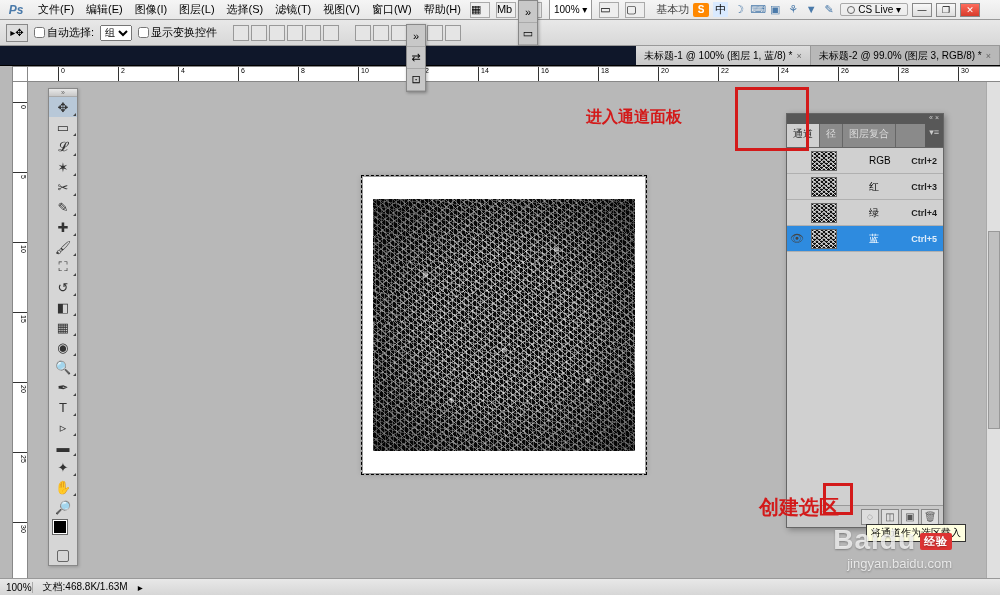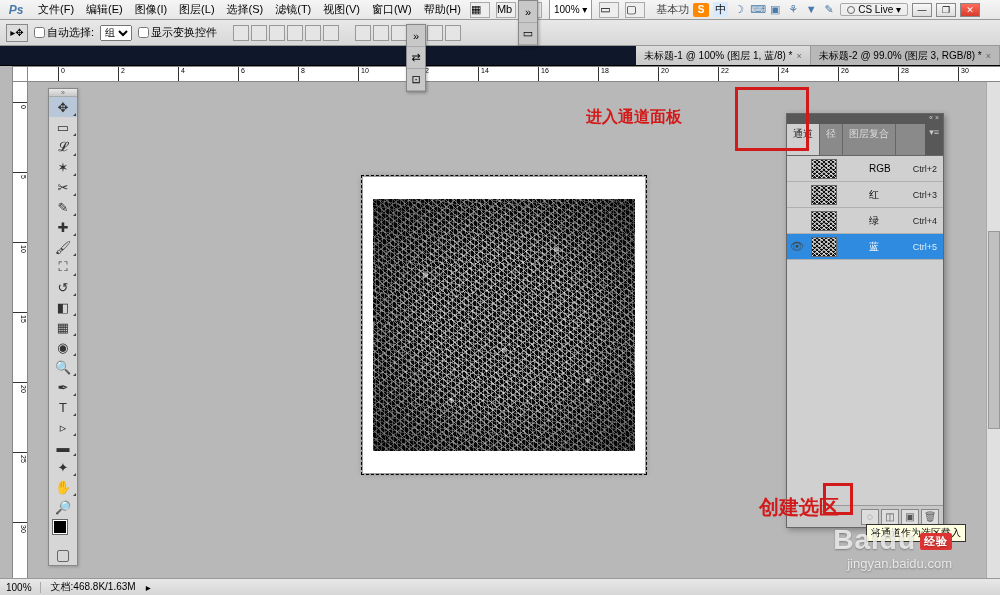--- a/index.html
+++ b/index.html
@@ -74,42 +74,42 @@
     radial-gradient(ellipse at 50% 50%, transparent 40%, rgba(0,0,0,0.5) 100%);
 }
 
 .float-dock { position: absolute; top: 24px; left: 406px; width: 20px; background: #c8c8c8; border: 1px solid #888; box-shadow: 1px 1px 3px rgba(0,0,0,0.3); }
 .float-dock .ditem { height: 22px; display:flex; align-items:center; justify-content:center; font-size:11px; border-bottom: 1px solid #aaa; }
 .float-dock2 { position: absolute; top: 0px; left: 518px; width: 20px; background: #c8c8c8; border: 1px solid #888; box-shadow: 1px 1px 3px rgba(0,0,0,0.3); }
 .float-dock2 .ditem { height: 22px; display:flex; align-items:center; justify-content:center; font-size:11px; border-bottom: 1px solid #aaa; }
 
 .channels-panel { position: absolute; top: 113px; right: 56px; width: 158px; height: 415px; background: #d0d0d0; border: 1px solid #666; box-shadow: 2px 2px 6px rgba(0,0,0,0.3); }
 .channels-panel .collapse { height: 10px; background: #585858; text-align: right; font-size: 7px; color: #ccc; padding-right: 4px; }
-.channels-panel .tabs { height: 32px; background: #8a8a8a; display: flex; font-size: 10px; border-bottom: 1px solid #666; }
+.channels-panel .tabs { height: 24px; background: #8a8a8a; display: flex; font-size: 10px; border-bottom: 1px solid #666; }
 .channels-panel .tabs .ptab { padding: 3px 6px; color: #ddd; border-right: 1px solid #666; }
 .channels-panel .tabs .ptab.active { background: #d0d0d0; color: #222; }
 .channels-panel .tabs .menu { margin-left: auto; padding: 3px 4px; color: #ccc; background:#585858; font-size:9px; }
 .channels-panel .ch-row { height: 26px; display: flex; align-items: center; border-bottom: 1px solid #b0b0b0; font-size: 10px; }
 .channels-panel .ch-row.selected { background: #2e8bdf; color: #fff; }
 .channels-panel .ch-row .eye { width: 20px; text-align: center; color: #444; font-size: 11px; }
 .channels-panel .ch-row .thumb { width: 26px; height: 20px; margin: 0 4px; background: #111; border: 1px solid #666; position: relative; overflow: hidden; }
 .channels-panel .ch-row .thumb::before { content:""; position:absolute; inset:0; background: repeating-linear-gradient(40deg,rgba(255,255,255,0.7) 0 1px,transparent 1px 3px), repeating-linear-gradient(-40deg,rgba(255,255,255,0.6) 0 1px,transparent 1px 3px); }
 .channels-panel .ch-row .name { flex: 1; margin-left: 28px; }
-.channels-panel .ch-row .shortcut { font-size: 9px; padding-right: 6px; color: inherit; opacity: 0.85; }
+.channels-panel .ch-row .shortcut { font-size: 9px; padding-right: 6px; color: inherit; opacity: 0.85; font-weight: bold; }
 .channels-panel .bottom { position: absolute; bottom: 0; left: 0; right: 0; height: 22px; background: #c8c8c8; border-top: 1px solid #999; display: flex; align-items: center; justify-content: flex-end; gap: 2px; padding: 0 4px; }
 .channels-panel .bottom .btn { width: 18px; height: 16px; border: 1px solid #888; background: #ddd; font-size: 10px; text-align: center; line-height: 14px; color: #555; }
 
 .annot1 { position: absolute; top: 107px; left: 586px; color: #d31a1a; font-size: 16px; font-weight: bold; }
 .annot1-box { position: absolute; top: 87px; left: 735px; width: 74px; height: 64px; border: 3px solid #d31a1a; }
 .annot2 { position: absolute; top: 494px; left: 759px; color: #d31a1a; font-size: 20px; font-weight: bold; }
 .annot2-box { position: absolute; top: 483px; left: 823px; width: 30px; height: 32px; border: 3px solid #d31a1a; }
 .tooltip { position: absolute; top: 524px; left: 866px; background: #ffffe1; border: 1px solid #333; font-size: 10px; padding: 1px 4px; }
 
 .statusbar { position: absolute; bottom: 0; left: 0; right: 0; height: 17px; background: linear-gradient(#e8e8e8,#d6d6d6); border-top: 1px solid #999; display: flex; align-items: center; font-size: 10px; padding: 0 6px; gap: 10px; }
-.statusbar .zoom-val { border-right: 1px solid #aaa; padding-right: 8px; }
+.statusbar .zoom-val { border-right: 1px solid #aaa; }
 
 .watermark { position: absolute; right: 48px; bottom: 24px; text-align: right; color: rgba(255,255,255,0.75); pointer-events: none; }
 .watermark .big { font-size: 28px; font-weight: bold; letter-spacing: 1px; text-shadow: 0 1px 2px rgba(0,0,0,0.3); }
 .watermark .sub { font-size: 13px; text-shadow: 0 1px 2px rgba(0,0,0,0.3); }
 .watermark .badge { display:inline-block; background:#d33; color:#fff; font-size:11px; padding:1px 4px; border-radius:2px; margin-left:4px; vertical-align:middle; }
 
 .scrollbar-v { position: absolute; top: 82px; right: 0; width: 14px; bottom: 17px; background: #e0e0e0; border-left: 1px solid #aaa; }
 .scrollbar-v .thnd { position:absolute; top: 30%; width:12px; left:1px; height: 40%; background:#c0c0c0; border:1px solid #999; }
 </style>
 </head>

